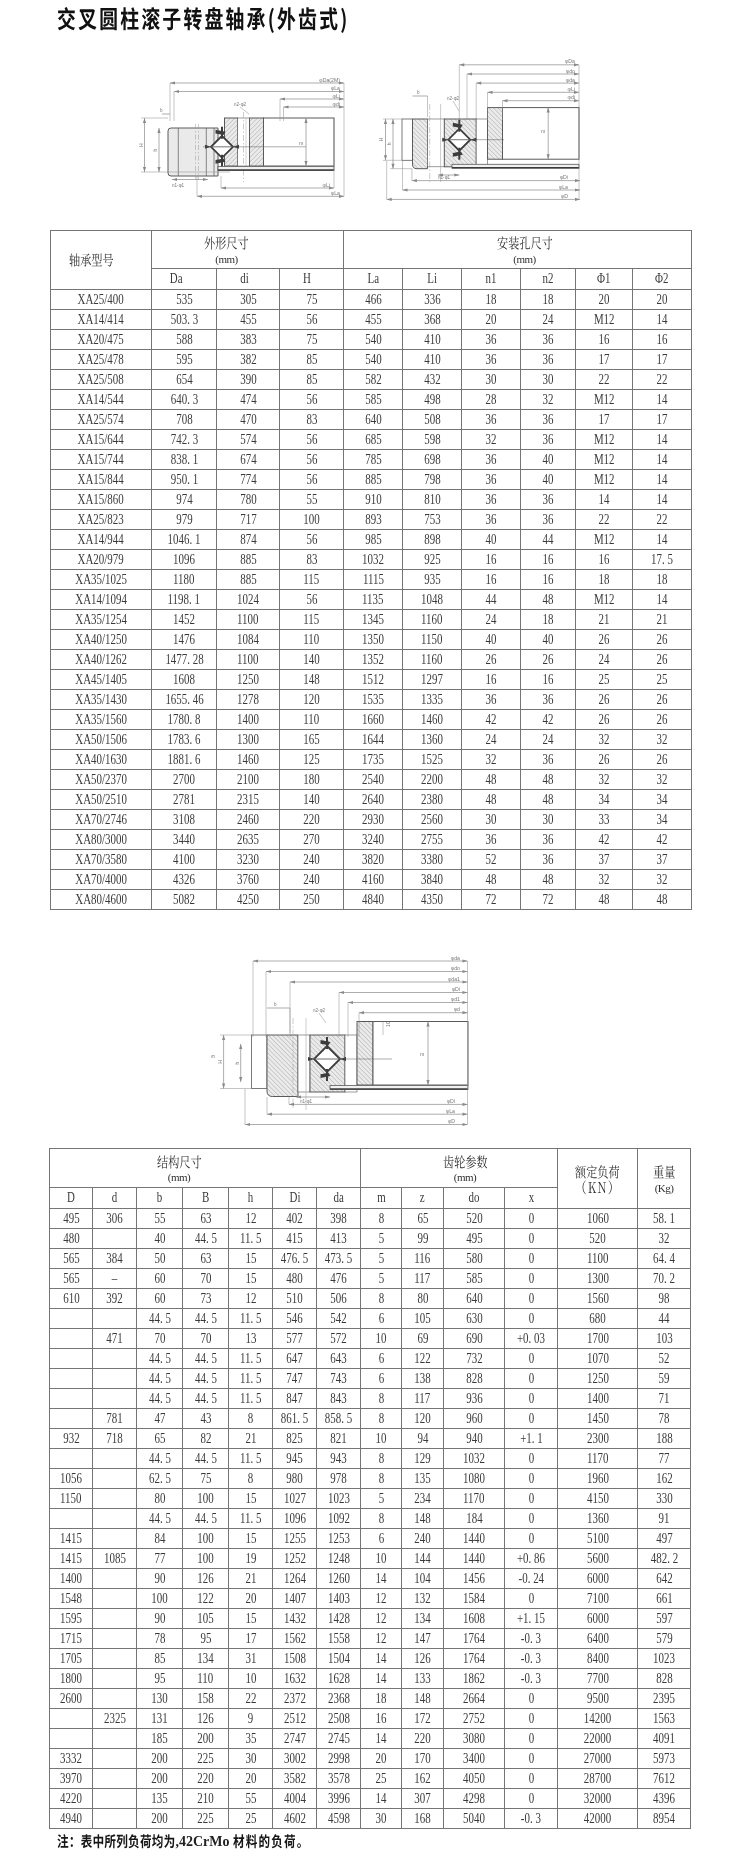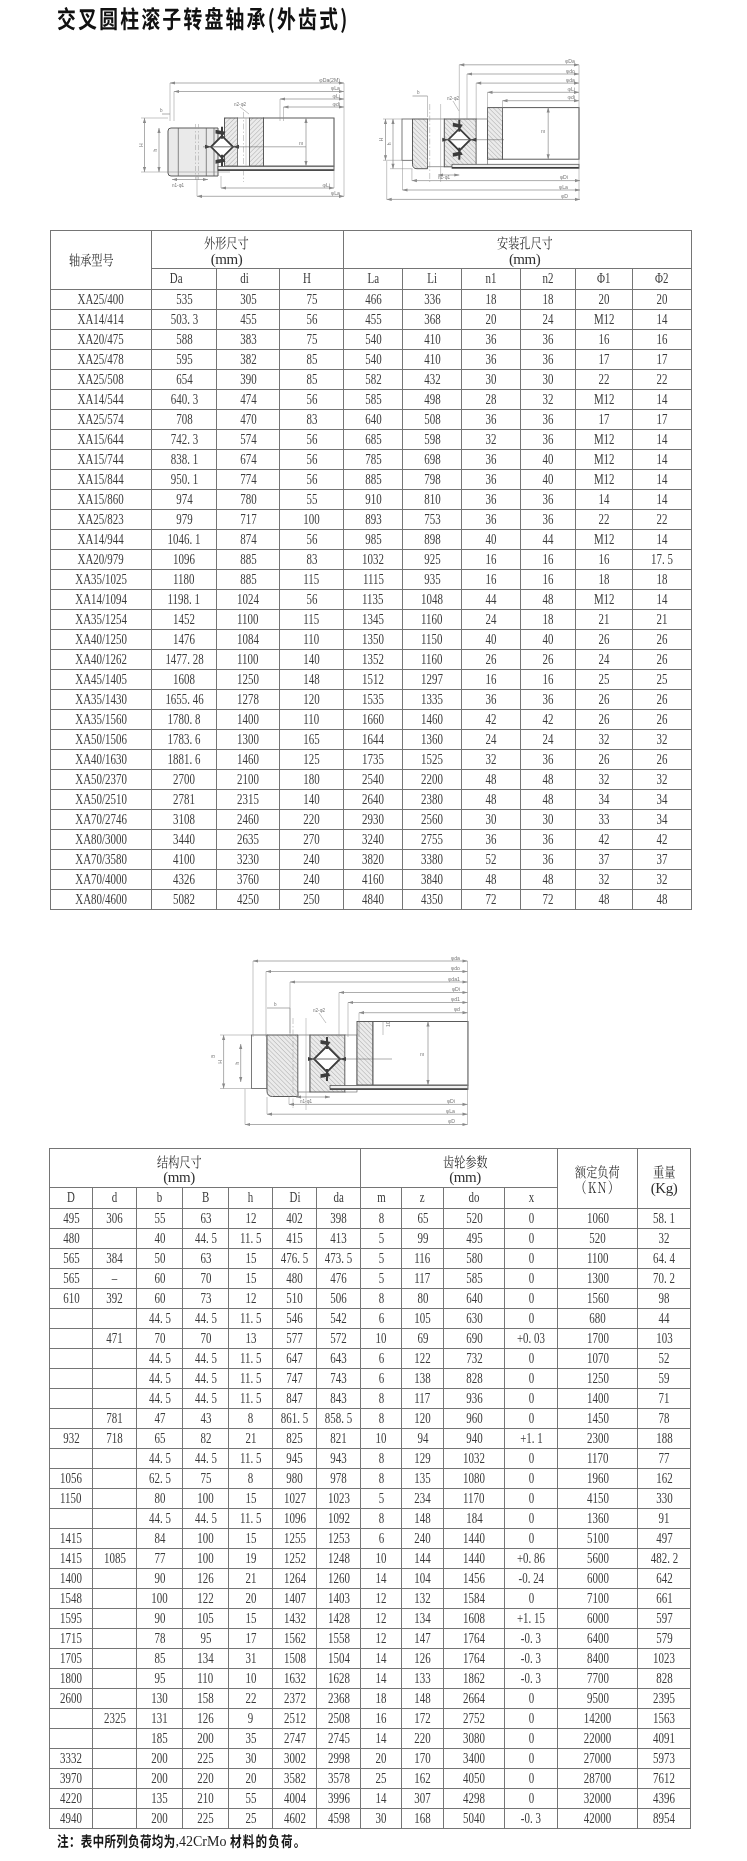--- a/index.html
+++ b/index.html
@@ -3,25 +3,25 @@
 *{margin:0;padding:0;box-sizing:border-box}
 html,body{width:747px;background:#fff}
 body{position:relative;height:1861px;font-family:"Liberation Serif",serif;overflow:hidden}
 svg.cjk{display:inline-block;vertical-align:middle}
 #title{position:absolute;left:57px;top:7px}
 table{border-collapse:collapse;table-layout:fixed;position:absolute}
 td{border:1px solid #757575;text-align:center;vertical-align:middle;padding:0;font-size:14px;color:#3a3a3a;overflow:hidden}
 tr{height:20px}
 .c{display:inline-block;transform:scaleX(0.78)}
 .hl{line-height:17px;padding-top:2px}
-.h2{line-height:15px;font-size:15px;color:#303030;letter-spacing:-0.5px}
+.h2{line-height:15px;font-size:11px;color:#303030;letter-spacing:-0.5px}
 .h2k{line-height:15px;margin-top:-2px}
 #d1,#d2,#d3{position:absolute}
 #foot{position:absolute;left:57px;top:1832px}
-.fs{font-size:14px;color:#222;font-weight:normal}
+.fs{font-size:14px;color:#222;font-weight:bold}
 </style></head><body>
 <div id="title"><svg class="cjk" width="292.5" height="26.5" viewBox="0 0 292.5 26.5">
       <g fill="#111">
         <use href="#b4ea4" transform="translate(0.0,21.1) scale(18.87,24.5)"></use>
         <use href="#b53c9" transform="translate(21.1,21.1) scale(18.87,24.5)"></use>
         <use href="#b5706" transform="translate(42.1,21.1) scale(18.87,24.5)"></use>
         <use href="#b67f1" transform="translate(63.2,21.1) scale(18.87,24.5)"></use>
         <use href="#b6eda" transform="translate(84.3,21.1) scale(18.87,24.5)"></use>
         <use href="#b5b50" transform="translate(105.3,21.1) scale(18.87,24.5)"></use>
         <use href="#b8f6c" transform="translate(126.4,21.1) scale(18.87,24.5)"></use>

